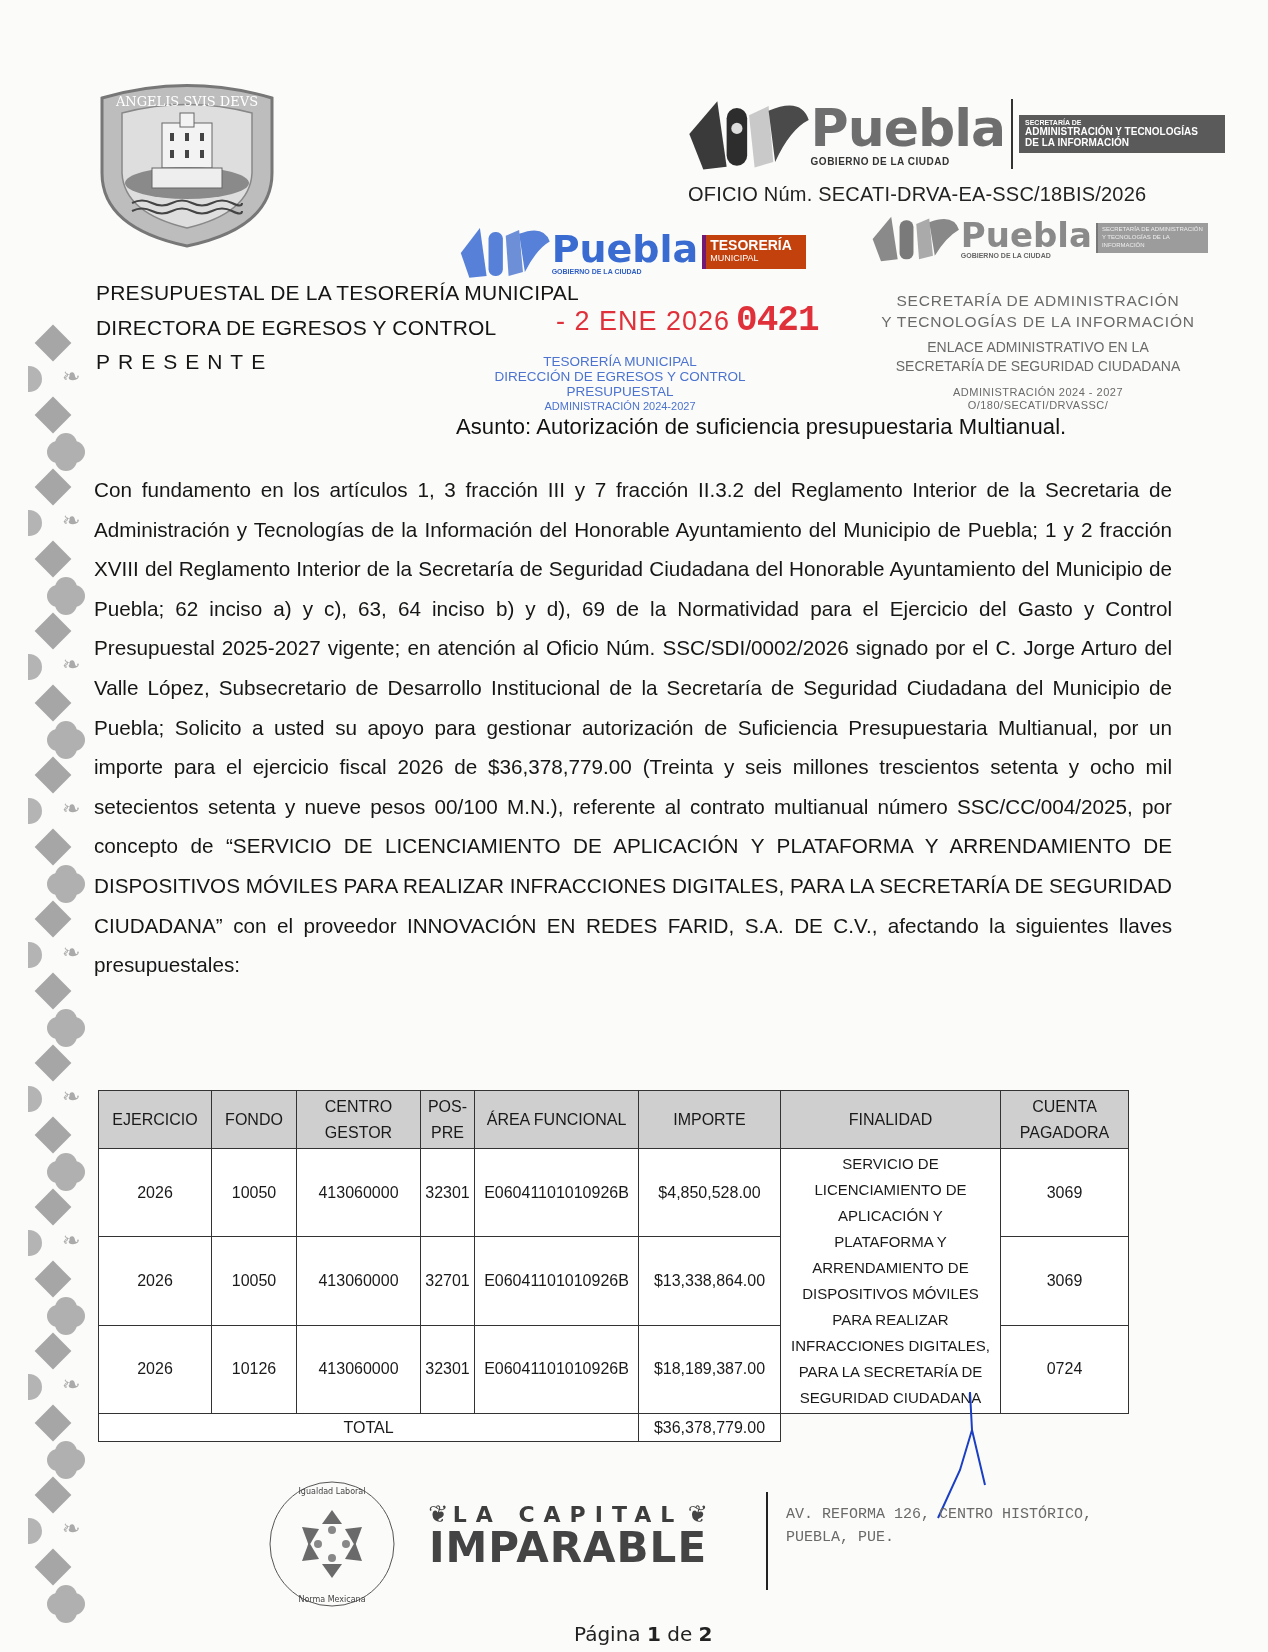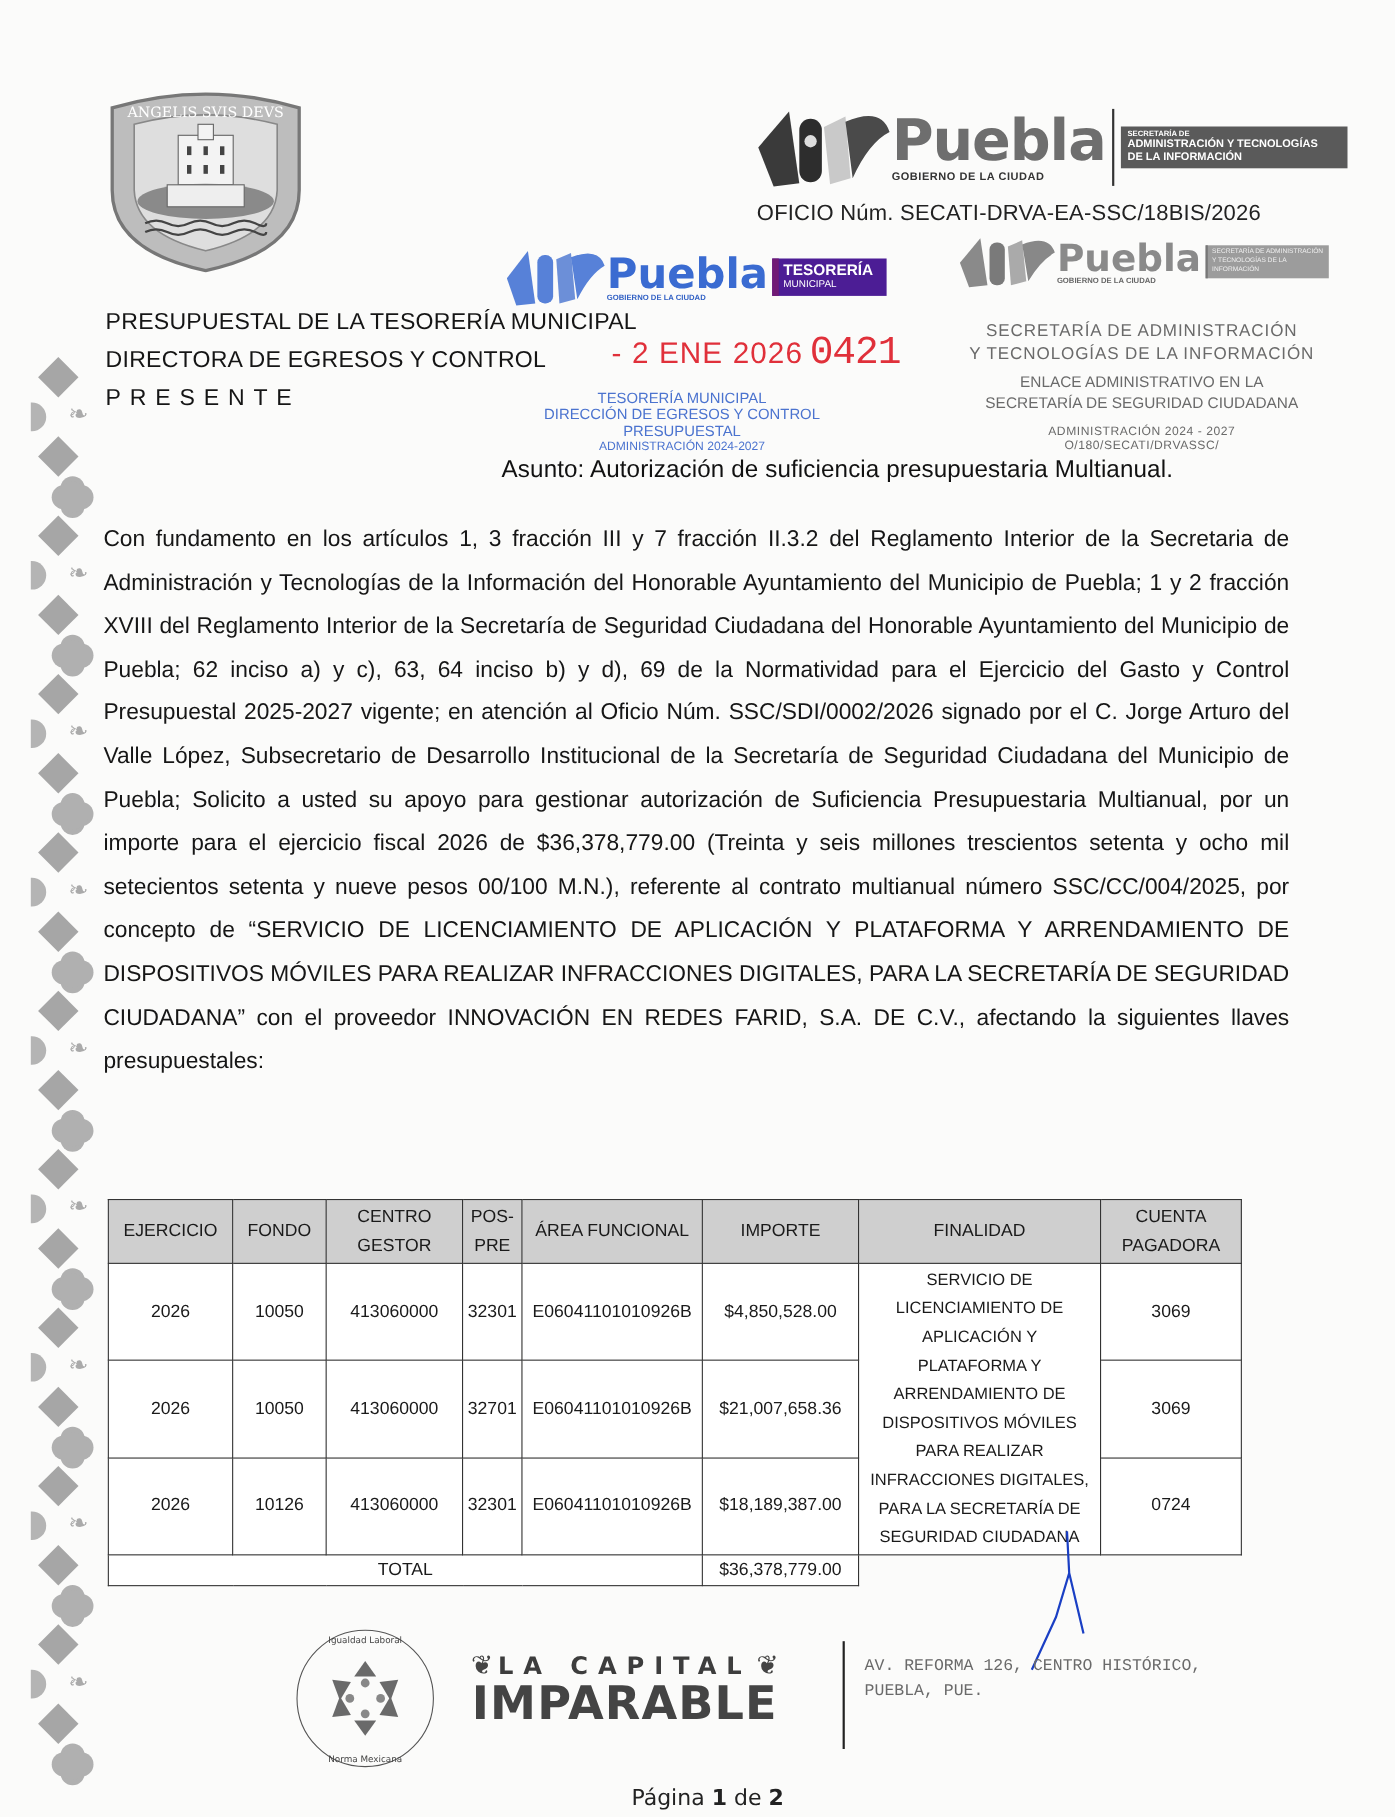--- a/index.html
+++ b/index.html
@@ -29,27 +29,27 @@
   .sec-box .l1 { font-size: 7px; font-weight: bold; }
   .sec-box .l2 { font-size: 10px; font-weight: bold; line-height: 11px; }
 
   .oficio { position: absolute; left: 688px; top: 183px; font-size: 20px; color: #222; letter-spacing: 0.2px; }
 
   
   .stamp-blue { position: absolute; left: 456px; top: 222px; width: 350px; height: 60px; display: flex; align-items: center; color: #2f5fc4; }
   .stamp-blue .art { width: 100px; height: 58px; }
   .stamp-blue .pw { font-family: "DejaVu Sans", sans-serif; font-weight: bold; font-size: 38px; line-height: 38px; color: #3a6bd1; }
   .stamp-blue .ps { font-size: 7px; font-weight: bold; }
-  .stamp-blue .tbox { border-left: 6px solid #701a75; background: #4c1d95; color: #fff; padding: 2px 4px; margin-left: 4px; height: 34px; width: 108px; }
+  .stamp-blue .tbox { border-left: 4px solid #701a75; background: #c2410c; color: #fff; padding: 2px 4px; margin-left: 4px; height: 34px; width: 108px; }
   .stamp-blue .tbox .a { font-size: 14px; font-weight: bold; line-height: 16px; }
   .stamp-blue .tbox .b { font-size: 9px; }
 
   .stamp-date { position: absolute; left: 556px; top: 300px; color: #e0303a; font-family: "Liberation Sans Narrow", "Liberation Sans", sans-serif; }
   .stamp-date .d { font-size: 27px; letter-spacing: 1px; }
-  .stamp-date .n { font-size: 36px; font-family: "Liberation Mono", monospace; font-weight: normal; margin-left: 6px; letter-spacing: -1px; }
+  .stamp-date .n { font-size: 36px; font-family: "Liberation Mono", monospace; font-weight: bold; margin-left: 6px; letter-spacing: -1px; }
   .stamp-blue-text { position: absolute; left: 470px; top: 354px; width: 300px; text-align: center; color: #4b73cf; font-size: 13.5px; line-height: 15px; }
   .stamp-blue-text .small { font-size: 11px; }
 
   
   .stamp-grey { position: absolute; left: 868px; top: 210px; width: 340px; height: 56px; display: flex; align-items: center; color: #888; }
   .stamp-grey .art { width: 100px; height: 54px; }
   .stamp-grey .pw { font-family: "DejaVu Sans", sans-serif; font-weight: bold; font-size: 34px; line-height: 34px; color: #8a8a8a; }
   .stamp-grey .ps { font-size: 7px; font-weight: bold; color: #666; }
   .stamp-grey .gbox { border-left: 2px solid #777; background: #9c9c9c; color: #eee; padding: 2px 4px; margin-left: 4px; width: 120px; height: 30px; font-size: 6px; line-height: 8px; }
   .stamp-grey-text { position: absolute; left: 858px; top: 290px; width: 360px; text-align: center; color: #6a6a6a; }
@@ -275,21 +275,21 @@
       <td>$4,850,528.00</td>
       <td class="fin" rowspan="3">SERVICIO DE LICENCIAMIENTO DE APLICACIÓN Y PLATAFORMA Y ARRENDAMIENTO DE DISPOSITIVOS MÓVILES PARA REALIZAR INFRACCIONES DIGITALES, PARA LA SECRETARÍA DE SEGURIDAD CIUDADANA</td>
       <td>3069</td>
     </tr>
     <tr>
       <td>2026</td>
       <td>10050</td>
       <td>413060000</td>
       <td>32701</td>
       <td>E06041101010926B</td>
-      <td>$21,007,658.36</td>
+      <td>$13,338,864.00</td>
       <td>3069</td>
     </tr>
     <tr>
       <td>2026</td>
       <td>10126</td>
       <td>413060000</td>
       <td>32301</td>
       <td>E06041101010926B</td>
       <td>$18,189,387.00</td>
       <td>0724</td>

